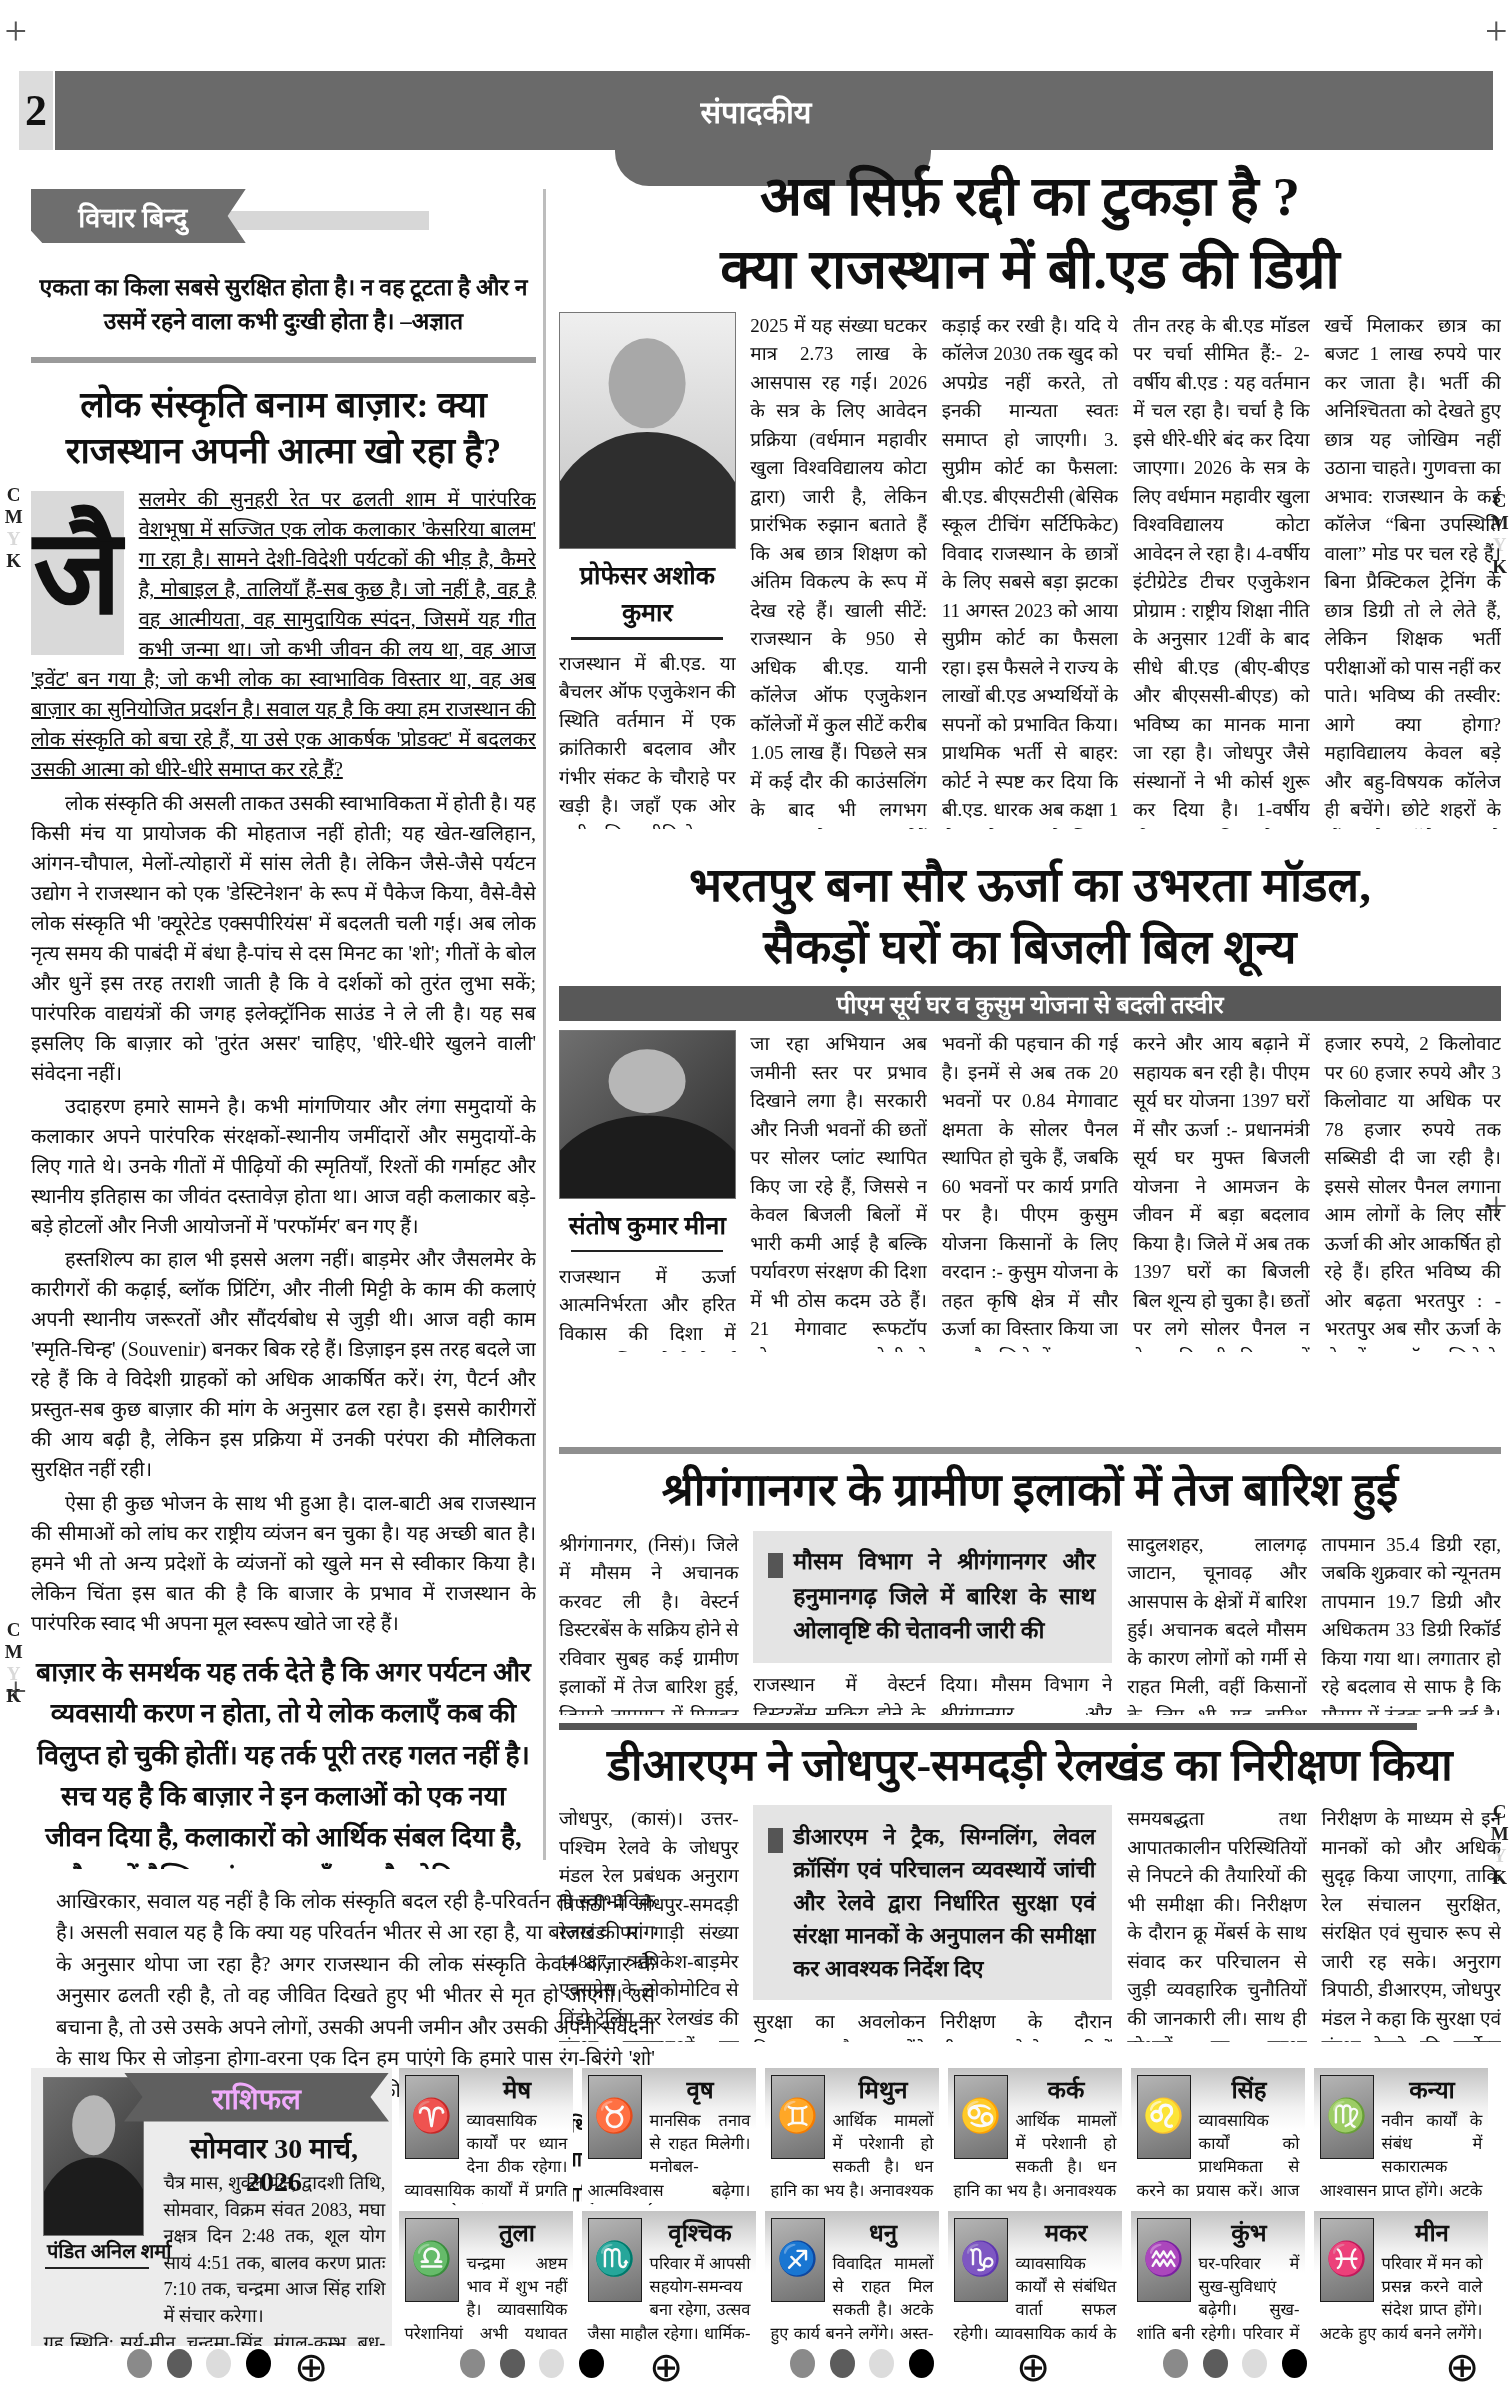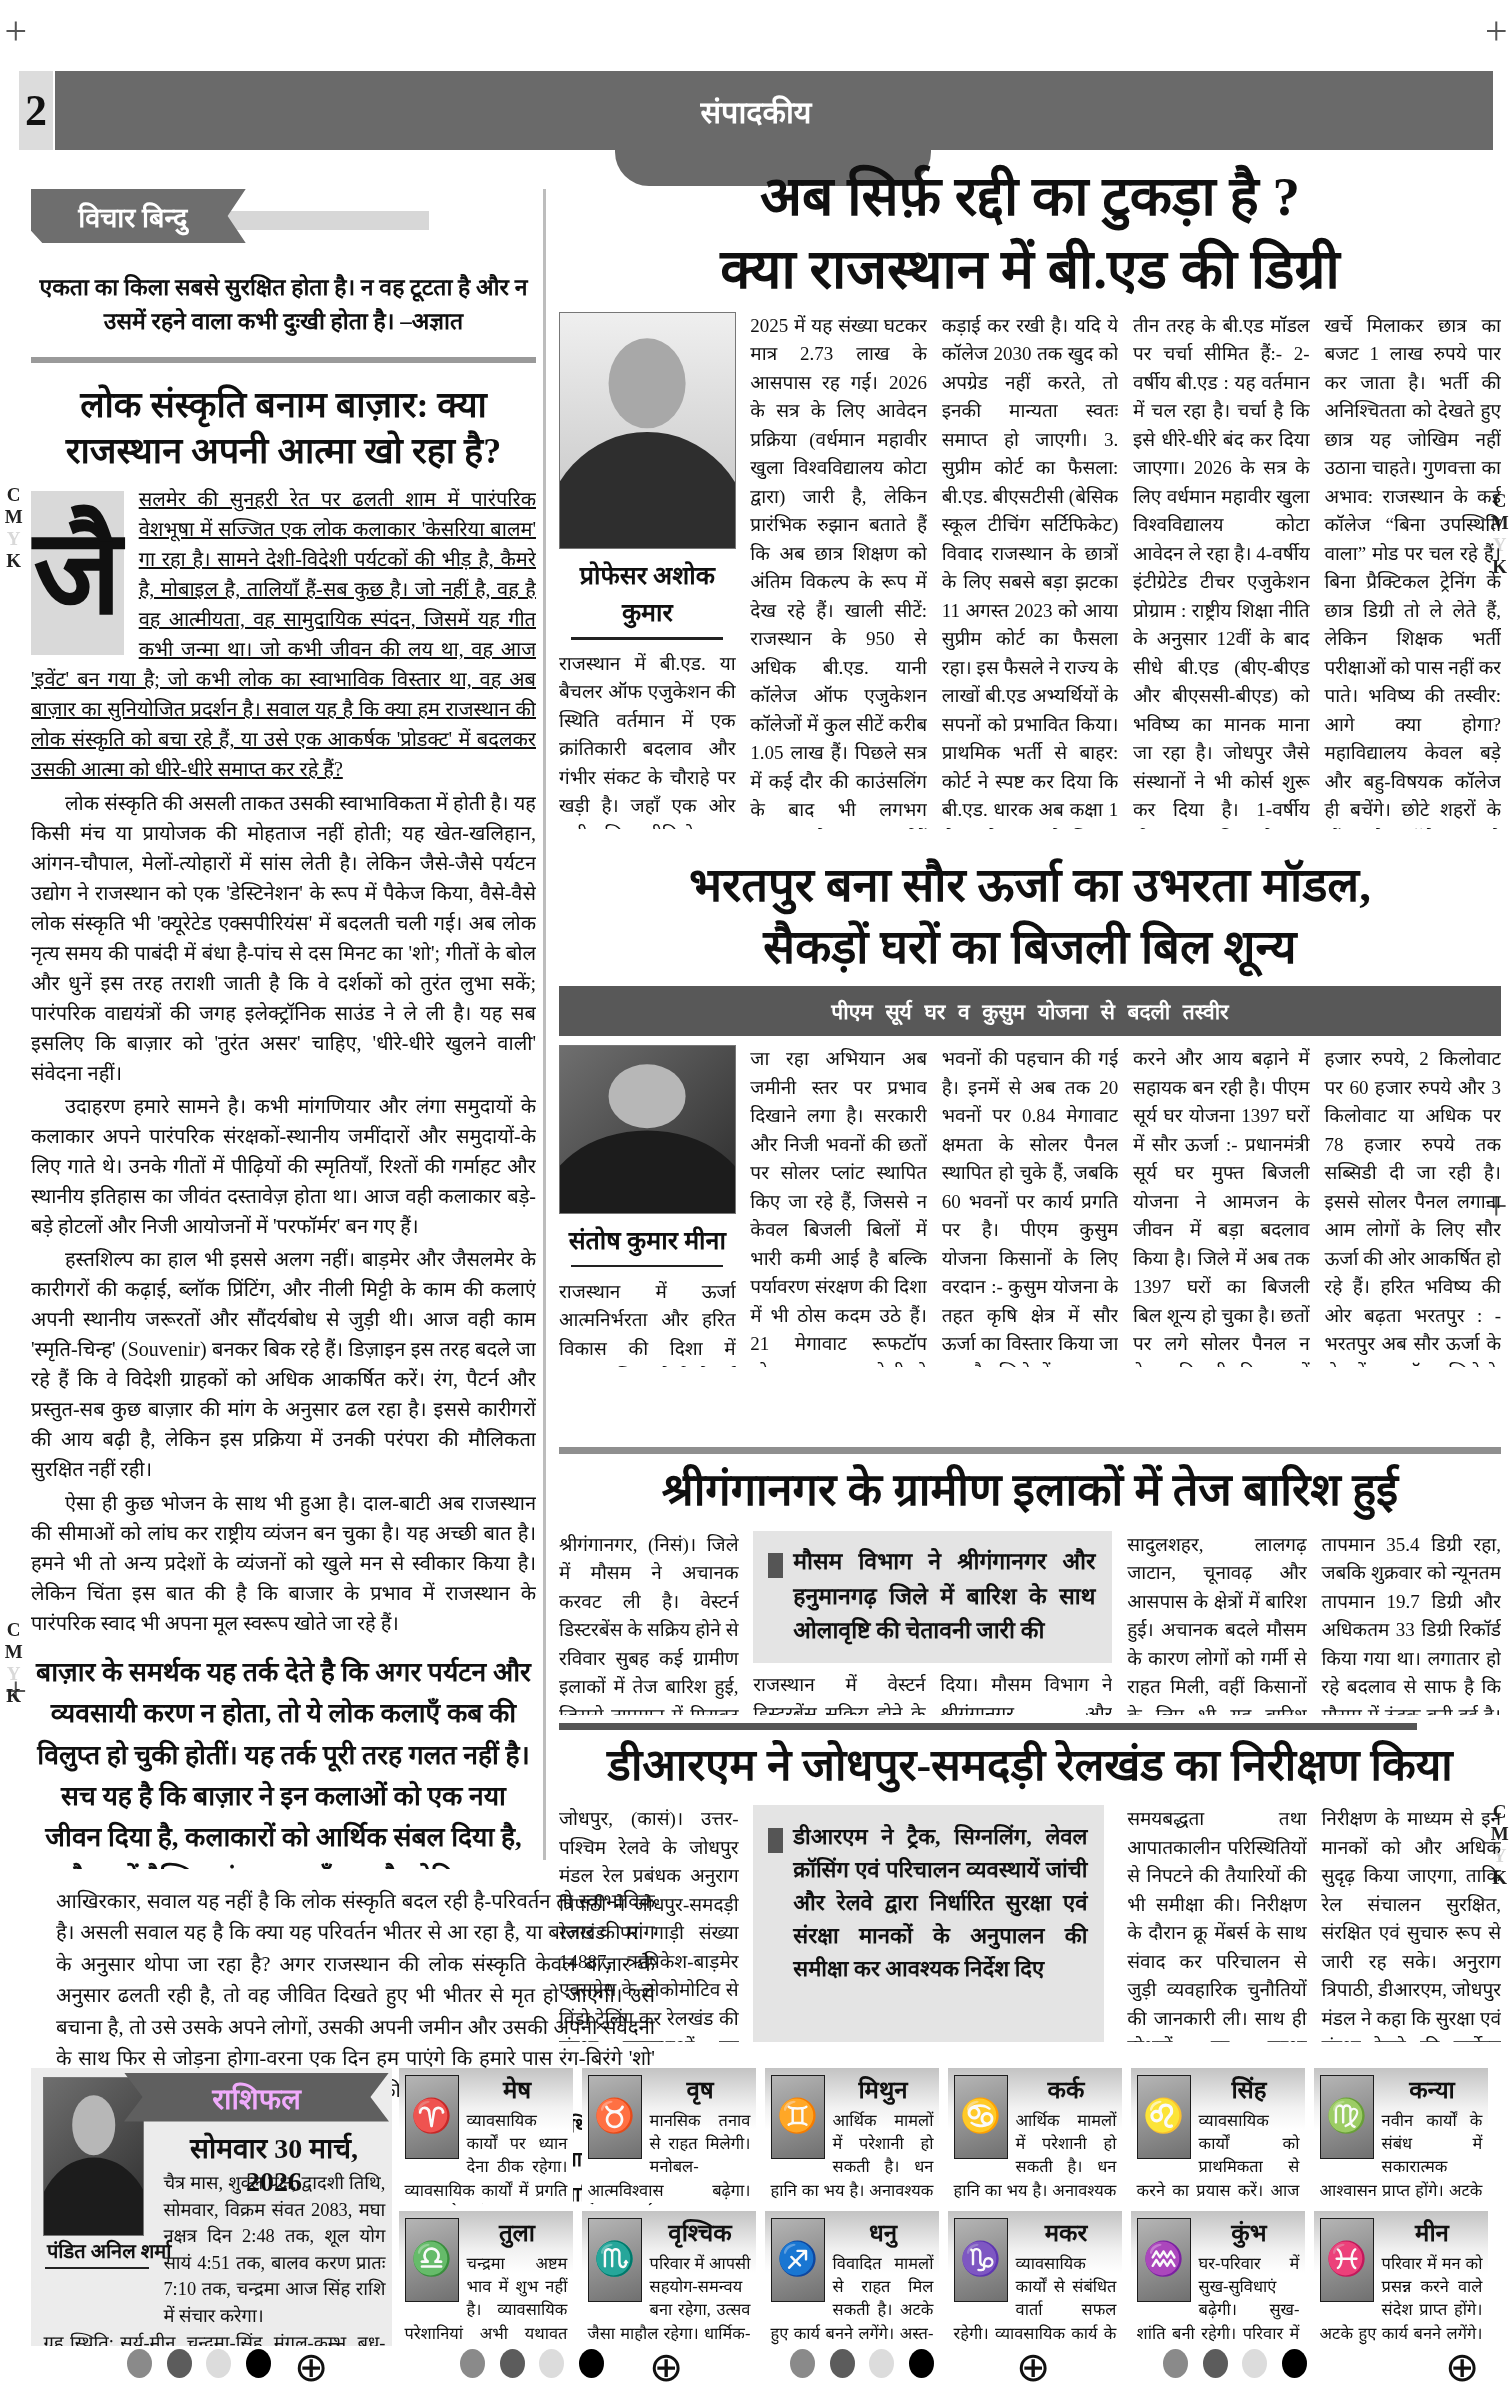--- a/index.html
+++ b/index.html
@@ -163,21 +163,21 @@
         
       </div>
     </div>
   </section>
 
   <section class="art" style="left:559px;top:854px;width:942px;height:587px;" data-name="article-solar-bharatpur">
     <h1 class="art-head" style="font-size:47px;margin:0 0 8px 0;" data-name="article-headline">
       <span style="display:block" data-name="headline-line">भरतपुर बना सौर ऊर्जा का उभरता मॉडल,</span>
       <span style="display:block" data-name="headline-line">सैकड़ों घरों का बिजली बिल शून्य</span>
     </h1>
-    <div class="subbar" style="font-size:21px;padding:11px 0;font-family:Liberation Mono, monospace;" data-name="article-subhead">पीएम सूर्य घर व कुसुम योजना से बदली तस्वीर</div>
+    <div class="subbar" style="font-size:24px;padding:1px 0;" data-name="article-subhead">पीएम सूर्य घर व कुसुम योजना से बदली तस्वीर</div>
     <div class="cols" style="height:322px;margin-top:9px;" data-name="article-columns">
       <div class="col" data-name="article-column">
         <div class="portrait p-dark" style="width:100%;height:169px;" data-name="author-photo"></div>
         <div class="photo-cap" data-name="photo-caption">संतोष कुमार मीना</div>
         <div class="cap-rule" data-name="caption-rule"></div>
         <span data-name="column-text">राजस्थान में ऊर्जा आत्मनिर्भरता और हरित विकास की दिशा में भरतपुर जिला तेजी से नई पहचान बना रहा है। मुख्यमंत्री भजनलाल शर्मा के नेतृत्व में प्रदेशभर में सौर ऊर्जा को बढ़ावा देने के लिए चलाया</span>
       </div>
       <div class="col" data-name="article-column"><span data-name="column-text">जा रहा अभियान अब जमीनी स्तर पर प्रभाव दिखाने लगा है। सरकारी और निजी भवनों की छतों पर सोलर प्लांट स्थापित किए जा रहे हैं, जिससे न केवल बिजली बिलों में भारी कमी आई है बल्कि पर्यावरण संरक्षण की दिशा में भी ठोस कदम उठे हैं।  21 मेगावाट रूफटॉप सोलर का लक्ष्य, तेजी से बढ़ता काम : - जिले में 21 मेगावाट क्षमता के रूफटॉप सोलर प्लांट स्थापित करने का महत्वाकांक्षी लक्ष्य निर्धारित किया गया है। इसे 10, 5 और 6 मेगावाट के तीन चरणों में बांटकर विभिन्न एजेंसियों को जिम्मेदारी सौंपी गई है। प्रशासन द्वारा निरंतर मॉनिटरिंग के चलते कार्य गति पकड़ रहा है। भरतपुर मुख्यालय के साथ नदबई, वैर, उच्चैन, बयाना, रूपवास और छौंकरवाड़ा क्षेत्रों में 1928 सरकारी</span></div>
       <div class="col" data-name="article-column"><span data-name="column-text">भवनों की पहचान की गई है। इनमें से अब तक 20 भवनों पर 0.84 मेगावाट क्षमता के सोलर पैनल स्थापित हो चुके हैं, जबकि 60 भवनों पर कार्य प्रगति पर है।  पीएम कुसुम योजना किसानों के लिए वरदान :- कुसुम योजना के तहत कृषि क्षेत्र में सौर ऊर्जा का विस्तार किया जा रहा है। जिले में अब तक कई सोलर पंप स्थापित किए जा चुके हैं। बयाना के ब्रह्मबाद व बरौलीछार में 1 तथा भुसावर और पथेना में 1-1 मेगावाट के संयंत्र हैं। कुसुम-बी योजना में वर्ष 2024-25 में 52 कनेक्शन जारी किए गए, जबकि 2025-26 में 19 नए कनेक्शनों की प्रक्रिया जारी है। यह योजना किसानों को सौर ऊर्जा से जोड़ते हुए सिंचाई लागत को कम</span></div>
       <div class="col" data-name="article-column"><span data-name="column-text">करने और आय बढ़ाने में सहायक बन रही है।  पीएम सूर्य घर योजना 1397 घरों में सौर ऊर्जा :- प्रधानमंत्री सूर्य घर मुफ्त बिजली योजना ने आमजन के जीवन में बड़ा बदलाव किया है। जिले में अब तक 1397 घरों का बिजली बिल शून्य हो चुका है। छतों पर लगे सोलर पैनल न केवल बिजली की जरूरतें पूरी कर रहे हैं, बल्कि अतिरिक्त बिजली उत्पादन की संभावनाएं भी बढ़ा रहे हैं। आसान और सुलभ सोलर सिस्टम के तहत 1 किलोवाट तक के संयंत्रों पर 30 प्रतिशत तक सब्सिडी व आसान ब्याज दर पर किश्तें दी जा रही हैं, जिसमें 1 किलोवाट पर 30</span></div>
@@ -206,21 +206,21 @@
       <div class="col" data-name="article-column"><span data-name="column-text">तापमान 35.4 डिग्री रहा, जबकि शुक्रवार को न्यूनतम तापमान 19.7 डिग्री और अधिकतम 33 डिग्री रिकॉर्ड किया गया था। लगातार हो रहे बदलाव से साफ है कि मौसम में ठंडक बनी हुई है। मौसम विशेषज्ञों का मानना है कि इस बार अप्रैल महीने में भीषण गर्मी नहीं पड़ेगी। वेस्टर्न डिस्टरबेंस के लगातार सक्रिय रहने से तापमान नियंत्रित रहेगा और गर्मी से राहत मिल सकती है।</span></div>
     </div>
   </section>
 
   <div class="secrule" style="left:559px;top:1723px;width:858px;background:#555;" data-name="section-divider"></div>
 
   <section class="art" style="left:559px;top:1737px;width:942px;height:316px;" data-name="article-drm-inspection">
     <h1 class="art-head" style="font-size:44px;margin:0 0 10.2px 0;" data-name="article-headline">डीआरएम ने जोधपुर-समदड़ी रेलखंड का निरीक्षण किया</h1>
     <div class="cols" style="height:237px;" data-name="article-columns">
       <div class="col" data-name="article-column"><span data-name="column-text">जोधपुर, (कासं)। उत्तर-पश्चिम रेलवे के जोधपुर मंडल रेल प्रबंधक अनुराग त्रिपाठी ने जोधपुर-समदड़ी रेलखंड पर गाड़ी संख्या 14887, ऋषिकेश-बाड़मेर एक्सप्रेस के लोकोमोटिव से विंडो ट्रेलिंग कर रेलखंड की संरक्षा व्यवस्थाओं का अवलोकन किया।</span></div>
-      <div style="flex:2 1 0;display:flex;flex-direction:row;gap:8px;overflow:hidden;" data-name="article-center-block">
+      <div style="flex:2 1 0;display:flex;flex-direction:column;gap:8px;overflow:hidden;" data-name="article-center-block">
         <div class="hibox" style="font-size:22px;" data-name="highlight-box">डीआरएम ने ट्रैक, सिग्नलिंग, लेवल क्रॉसिंग एवं परिचालन व्यवस्थायें जांची और रेलवे द्वारा निर्धारित सुरक्षा एवं संरक्षा मानकों के अनुपालन की समीक्षा कर आवश्यक निर्देश दिए</div>
         <div class="cols" style="flex:1;overflow:hidden;" data-name="sub-columns">
           <div class="col" data-name="article-column"><span data-name="column-text">सुरक्षा का अवलोकन किया। इस दौरान उन्होंने ट्रैक, सिग्नलिंग, लेवल क्रॉसिंग एवं परिचालन व्यवस्थाओं का निरीक्षण किया। इस दौरान उन्होंने रेलवे द्वारा निर्धारित सुरक्षा एवं संरक्षा मानकों के अनुपालन की विस्तृत समीक्षा करते हुए संबंधित अधिकारियों को आवश्यक दिशा-निर्देश दिए।</span></div>
           <div class="col" data-name="article-column"><span data-name="column-text">निरीक्षण के दौरान डीआरएम ने रेल पटरियों की गुणवत्ता, जॉइंट्स एवं फिटिंग्स की स्थिति, सिग्नलिंग सिस्टम की कार्यक्षमता और विश्वसनीयता, स्टेशनों के बीच ट्रैक की साफ-सफाई साथ ही लेवल क्रॉसिंग पर तैनात सुरक्षा प्रबंधों का जायजा लिया।</span></div>
         </div>
       </div>
       <div class="col" data-name="article-column"><span data-name="column-text">समयबद्धता तथा आपातकालीन परिस्थितियों से निपटने की तैयारियों की भी समीक्षा की। निरीक्षण के दौरान क्रू मेंबर्स के साथ संवाद कर परिचालन से जुड़ी व्यवहारिक चुनौतियों की जानकारी ली। साथ ही स्टेशनों पर सुरक्षा प्रोटोकॉल, मानक संचालन प्रक्रियाओं तथा संरक्षा दिशानिर्देशों के अनुरूप संचालन की पड़ताल की। इसके अलावा उन्होंने ट्रेनों के संचालन के दौरान सतर्कता,</span></div>
       <div class="col" data-name="article-column"><span data-name="column-text">निरीक्षण के माध्यम से इन मानकों को और अधिक सुदृढ़ किया जाएगा, ताकि रेल संचालन सुरक्षित, संरक्षित एवं सुचारु रूप से जारी रह सके।  अनुराग त्रिपाठी, डीआरएम, जोधपुर मंडल ने कहा कि सुरक्षा एवं संरक्षा रेलवे की सर्वोच्च प्राथमिकता है तथा ऐसे निरीक्षण नियमित रूप से जारी रहेंगे।</span></div>
     </div>
   </section>

